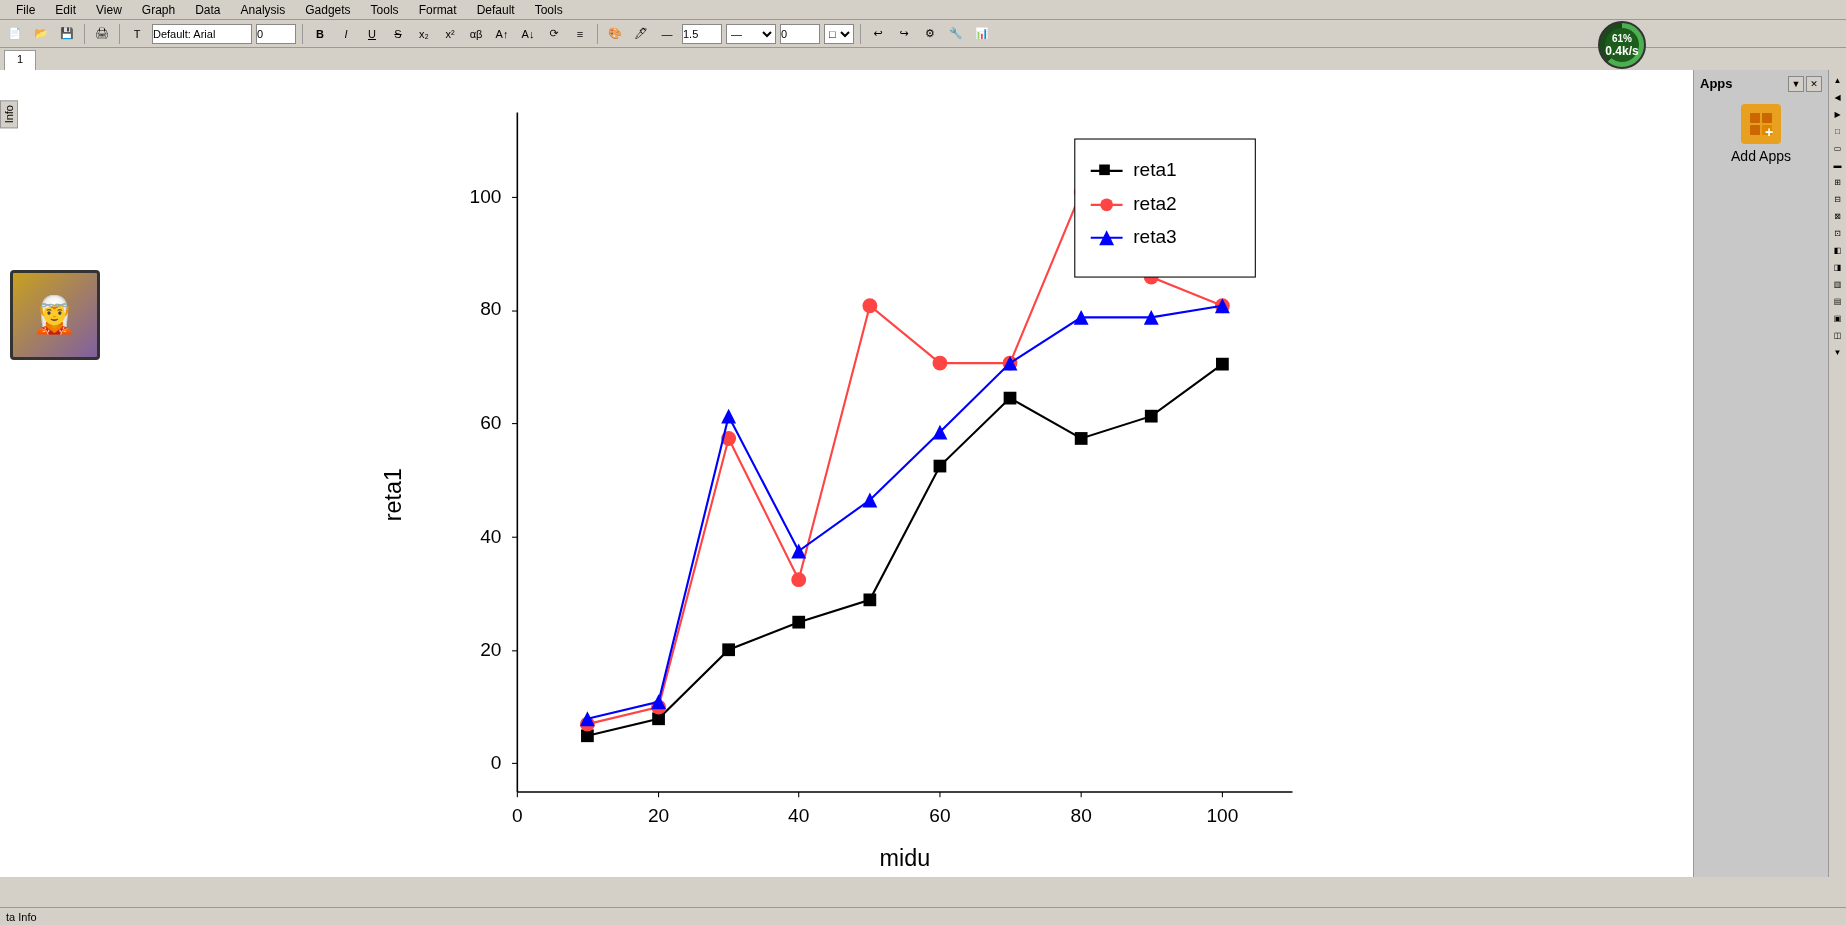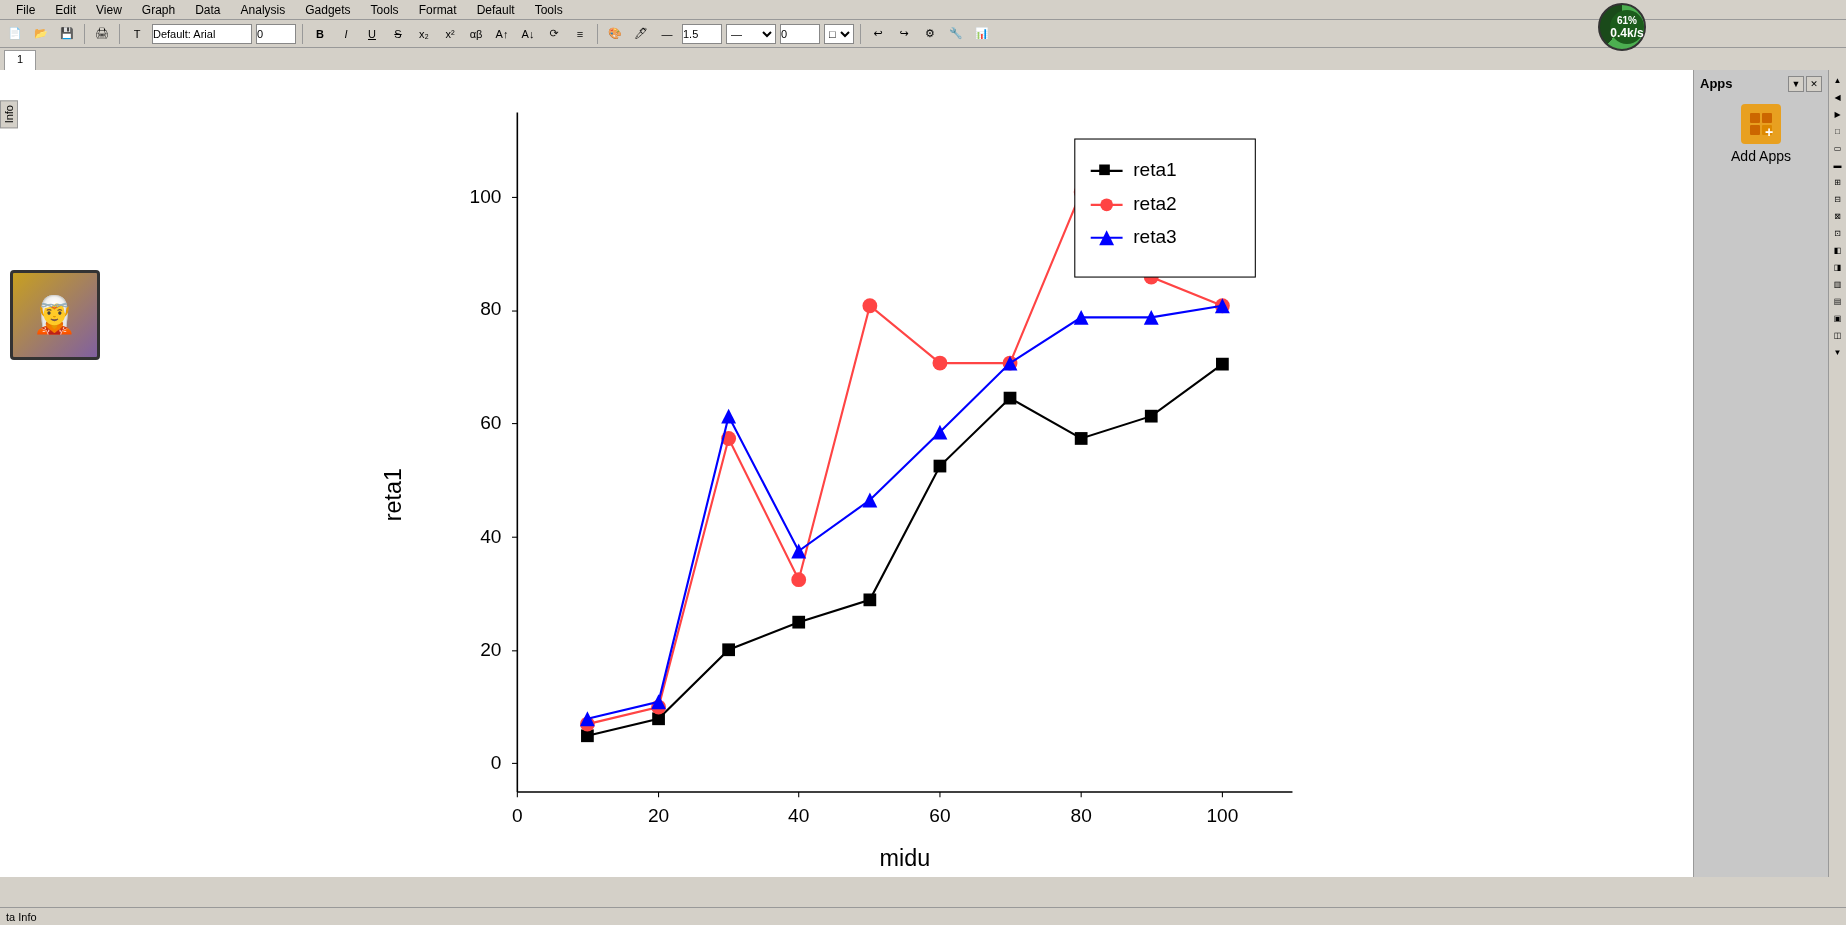--- a/index.html
+++ b/index.html
@@ -346,21 +346,21 @@
     <button class="vert-btn">◧</button>
     <button class="vert-btn">◨</button>
     <button class="vert-btn">▥</button>
     <button class="vert-btn">▤</button>
     <button class="vert-btn">▣</button>
     <button class="vert-btn">◫</button>
     <button class="vert-btn">▼</button>
   </div>
 </div>
 
-<div id="cpu-indicator" style="position:fixed; top:3px; right:200px; width:48px; height:48px; border-radius:50%; background: conic-gradient(#4caf50 0% 61%, #1a4a1a 61% 100%); display:flex; align-items:flex-end; justify-content:center; border:2px solid #333; z-index:100;">
+<div id="cpu-indicator" style="position:fixed; top:21px; right:200px; width:48px; height:48px; border-radius:50%; background: conic-gradient(#4caf50 0% 61%, #1a4a1a 61% 100%); display:flex; align-items:center; justify-content:center; border:2px solid #333; z-index:100;">
   <div class="cpu-inner" style="width:34px; height:34px; background:#1c5c1c; border-radius:50%; display:flex; flex-direction:column; align-items:center; justify-content:center; color:white;">
     <span style="font-size:10px; font-weight:bold;">61%</span>
     <span style="font-size:12px;">0.4k/s</span>
   </div>
 </div>
 
 <div id="statusbar" style="height:18px; background:#d4d0c8; border-top:1px solid #999; display:flex; align-items:center; padding:0 6px; font-size:11px; position:fixed; bottom:0; left:0; right:0; z-index:50;">
   <span>ta Info</span>
 </div>
 

